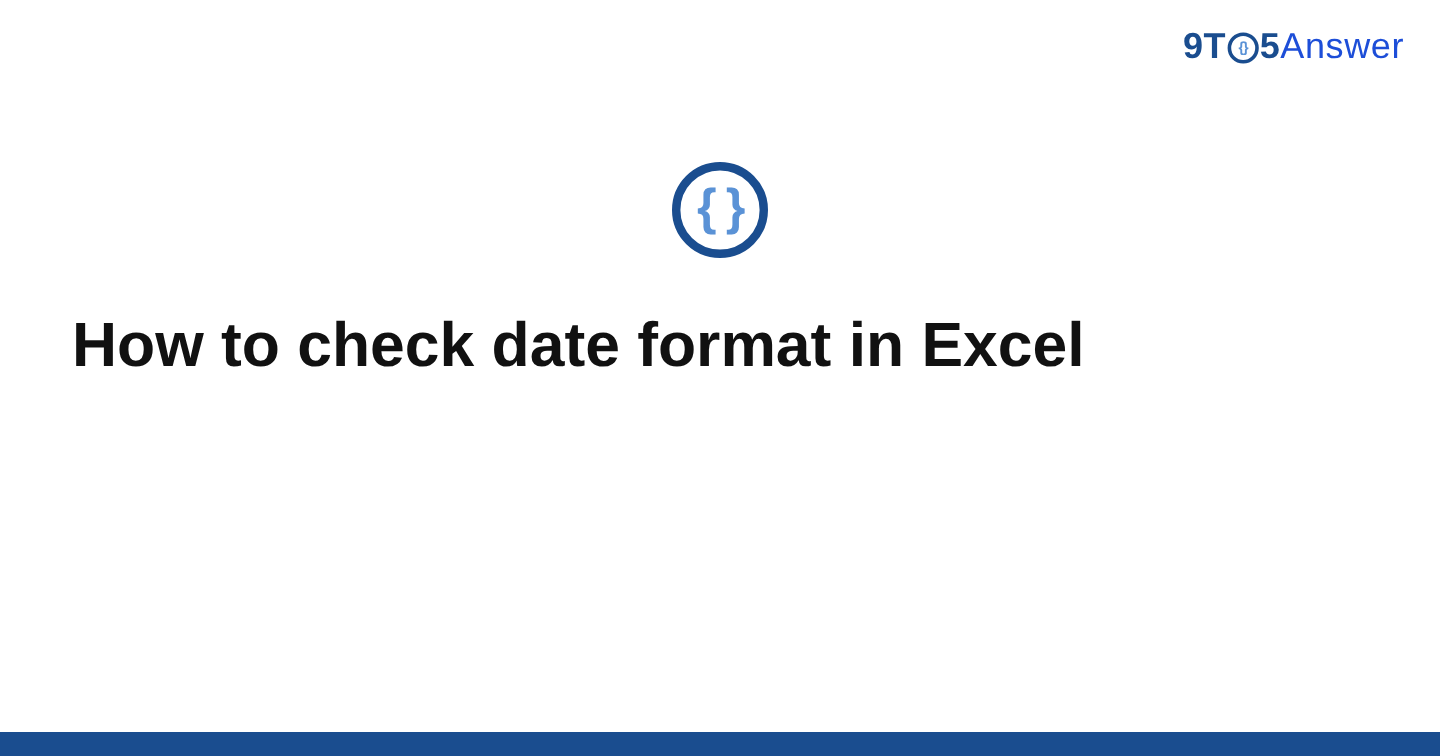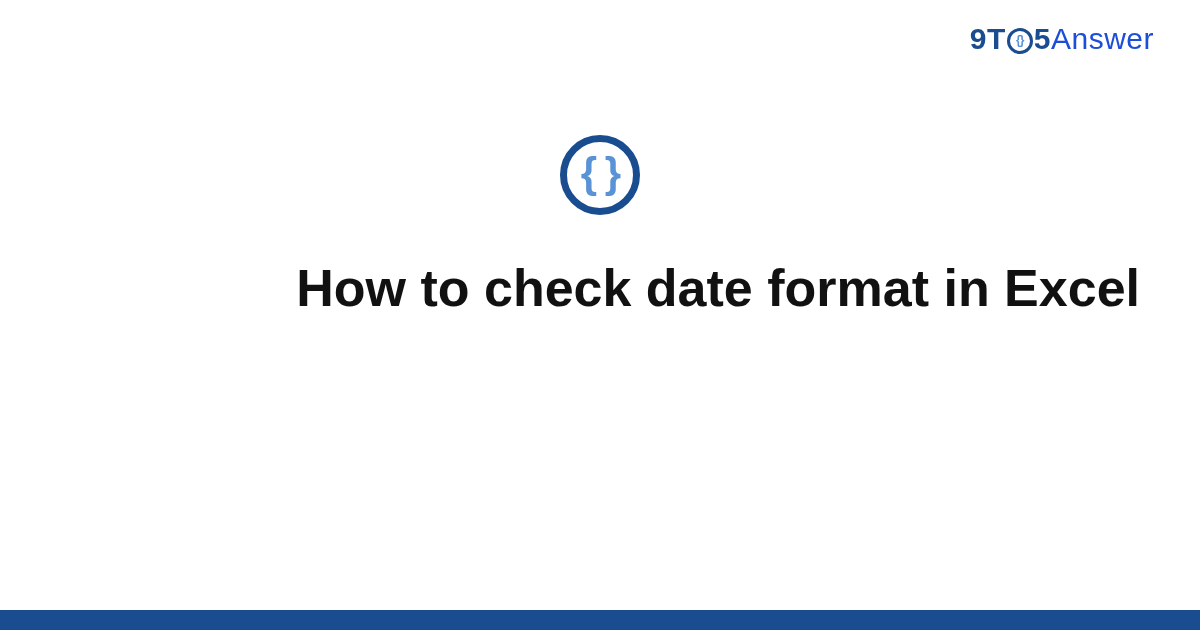--- a/index.html
+++ b/index.html
@@ -6,21 +6,21 @@
     html, body { width: 1200px; height: 630px; overflow: hidden; font-family: Arial, Helvetica, sans-serif; background: #fff; }
     .page {
       position: relative;
       width: 1200px;
       height: 630px;
       background: #fff;
     }
     .brand {
       position: absolute;
       top: 22px;
-      right: 46px;
+      right: 30px;
       font-size: 30px;
       font-weight: 600;
       letter-spacing: 0.5px;
       color: #1a4d8f;
       white-space: nowrap;
     }
     .brand .nine { color: #1a4d8f; }
     .brand .t-letter { color: #1a4d8f; }
     .brand .five { color: #1a4d8f; }
     .brand .answer { color: #1d4ed8; font-weight: 500; }
@@ -62,21 +62,21 @@
       color: #5a92d6;
       letter-spacing: -2px;
       line-height: 1;
       transform: translateY(-2px);
     }
     .title {
       position: absolute;
       top: 258px;
       left: 0;
       width: 100%;
-      text-align: right;
+      text-align: left;
       font-size: 52px;
       font-weight: 700;
       color: #111;
       padding: 0 60px;
     }
     .footer-bar {
       position: absolute;
       left: 0;
       bottom: 0;
       width: 100%;

